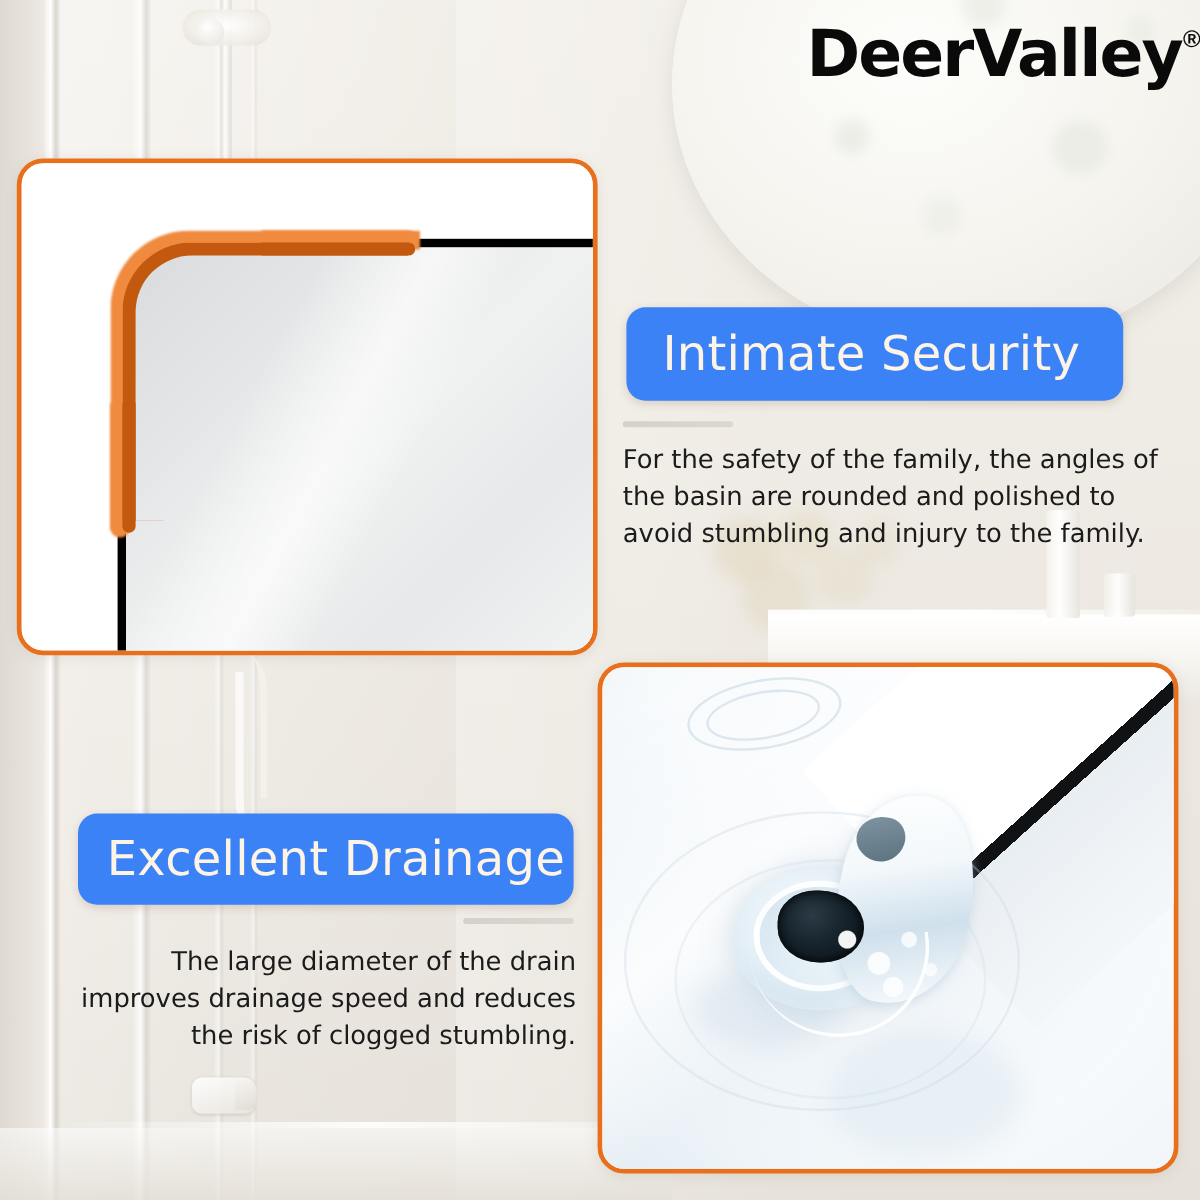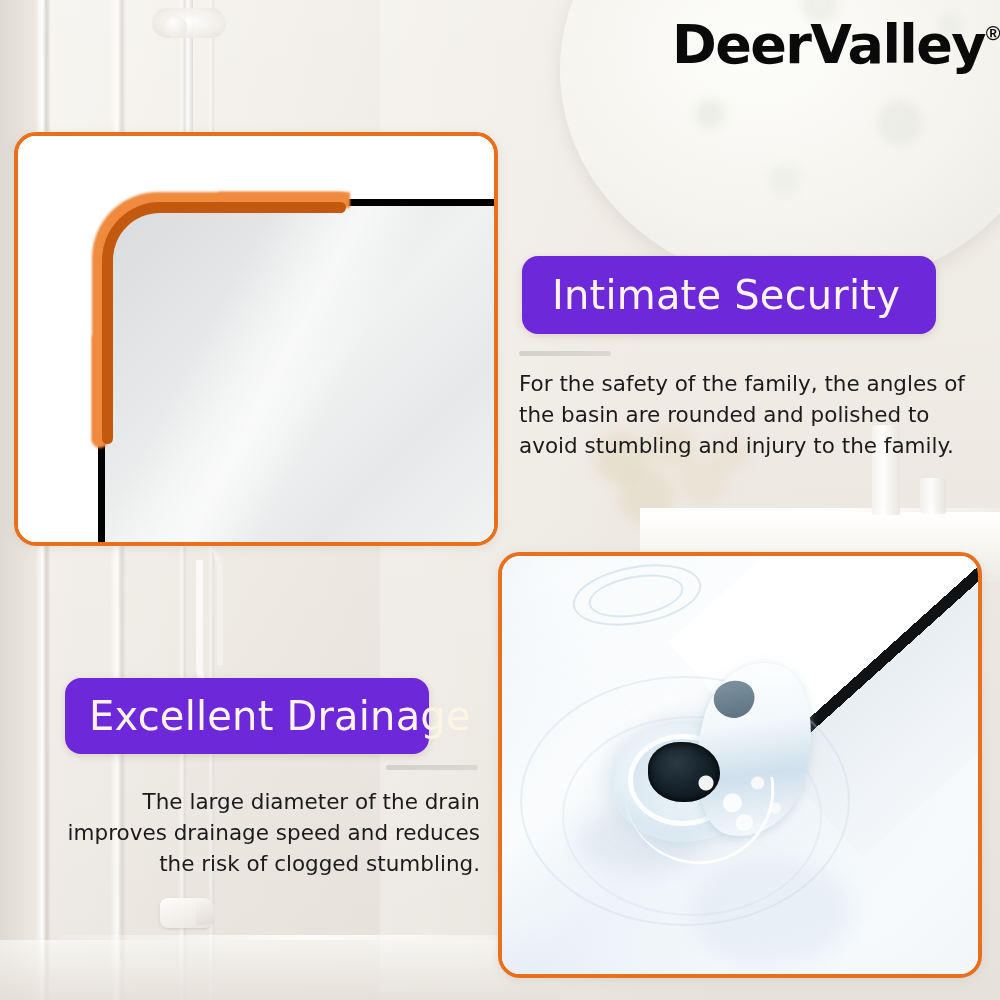--- a/index.html
+++ b/index.html
@@ -301,35 +301,35 @@
     position:absolute; left:126px; top:228px; width:150px; height:80px;
     border:3px solid rgba(255,255,255,.9);
     border-top:none; border-left:none;
     border-radius:0 0 80px 80px;
     transform:rotate(-6deg);
   }
 
   
   .banner {
     position:absolute; z-index:5;
-    background:#6d28d9;
+    background:#3b82f6;
     border-radius:16px;
     display:flex; align-items:center;
     box-shadow:0 2px 7px rgba(160,130,105,.28);
   }
   .banner-label {
     color:#fdf4e6;
     font-size:40px;
     font-weight:400;
     letter-spacing:.2px;
     white-space:nowrap;
     font-family:"DejaVu Sans","Liberation Sans",sans-serif;
   }
   #banner-security { left:522px; top:256px; width:414px; height:78px; padding-left:30px; }
-  #banner-drainage { left:65px;  top:678px; width:364px; height:76px; padding-left:24px; }
+  #banner-drainage { left:65px;  top:678px; width:413px; height:76px; padding-left:24px; }
 
   .divider {
     position:absolute; z-index:5; height:5px; border-radius:3px;
     background:linear-gradient(90deg,#cfcbc5,#d7d3cd);
     opacity:.85;
   }
   #divider-security { left:519px; top:351px; width:92px; }
   #divider-drainage { left:386px; top:765px; width:92px; }
 
   .body-text {

